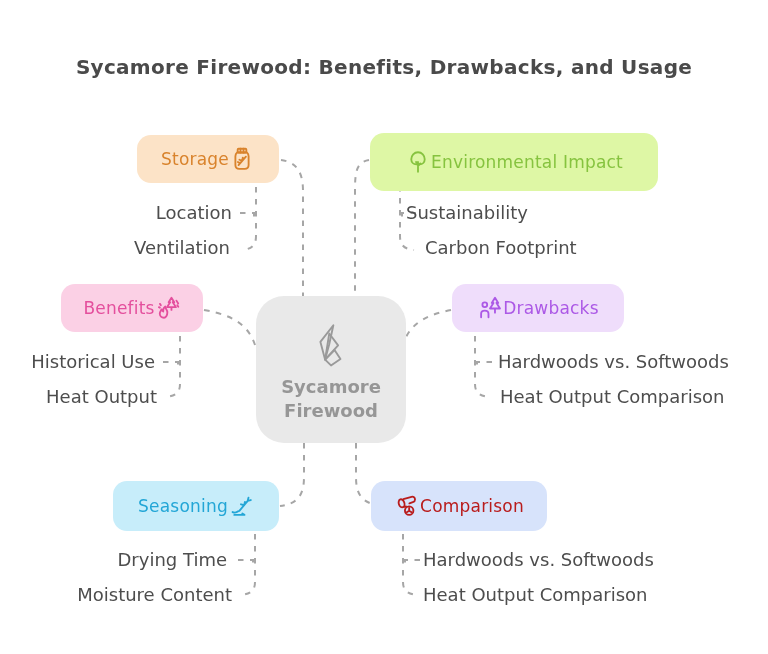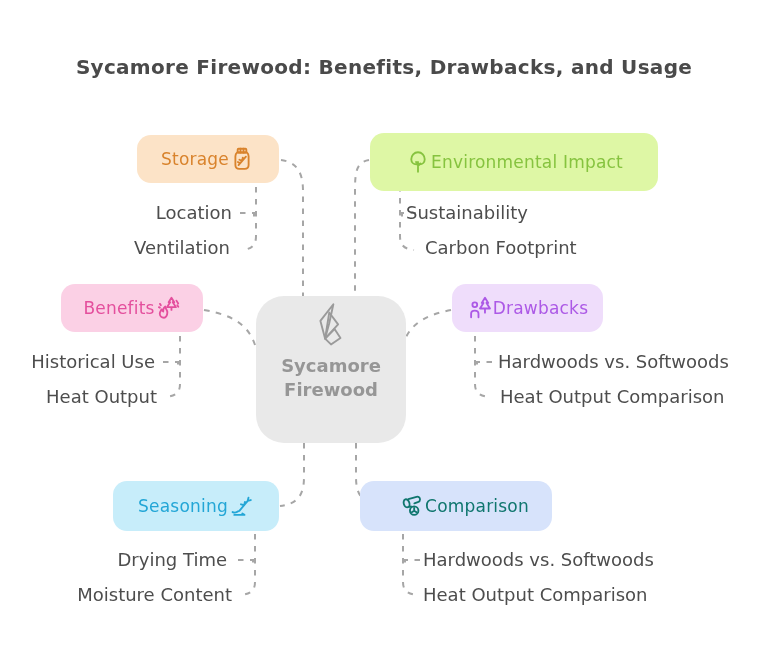--- a/index.html
+++ b/index.html
@@ -8,21 +8,21 @@
   .title{position:absolute;left:0;top:55px;width:768px;text-align:center;
          font-size:20px;font-weight:bold;color:#4a4a4a;letter-spacing:.3px;}
   svg.wires{position:absolute;left:0;top:0;}
   svg.wires path{fill:none;stroke:#a6a6a6;stroke-width:2;stroke-dasharray:5.5 6.5;}
   .node{position:absolute;display:flex;align-items:center;justify-content:center;
         border-radius:14px;font-size:17px;font-weight:normal;letter-spacing:.2px;}
   .node svg{flex:0 0 auto;}
   .icon{stroke:currentColor;fill:none;stroke-width:1.7;stroke-linecap:round;stroke-linejoin:round;}
   .center-node{position:absolute;left:256px;top:296px;width:150px;height:147px;
         background:#e9e9e9;border-radius:28px;display:flex;flex-direction:column;
-        align-items:center;color:#969696;}
+        align-items:center;justify-content:center;color:#969696;}
   .center-label{font-size:18px;font-weight:600;line-height:24px;text-align:center;margin-top:6px;}
   .child{position:absolute;font-size:18px;line-height:24px;color:#4d4d4d;white-space:nowrap;}
 </style>
 </head>
 <body>
 
 <div class="canvas">
 
   <svg class="wires" width="768" height="654" viewBox="0 0 768 654">
 
@@ -76,21 +76,21 @@
     <svg class="icon" width="26" height="26" viewBox="0 0 24 24">
       <path d="M15.2 2.5 12.6 6.6h1.4l-2.9 4.6h8.2l-2.9-4.6h1.4L15.2 2.5zM15.2 11.2v2.6"></path>
       <path d="M19.8 5.2l1.6 2.6M20.6 9.4l.9 1.4"></path>
       <path d="M8.3 21c-2.2 0-3.9-1.7-3.9-3.9 0-1.6 1-2.6 1.6-3.8.5 1 .9 1.5 1.6 1.9-.3-2 .3-3.4 1.9-4.5-.2 1.8 1.9 2.6 1.9 5.4 0 2.7-1.5 4.9-3.1 4.9z"></path>
       <path d="M4.6 8.2l.8 1.2M3.6 11.2l.9.5"></path>
     </svg>
   </div>
   <div class="child" style="right:613px;top:350px">Historical Use</div>
   <div class="child" style="right:611px;top:385px">Heat Output</div>
 
-  <div class="node" style="left: 452px; top: 284px; width: 151px; height: 48px; background: rgb(239, 221, 251); color: rgb(172, 89, 230);">
+  <div class="node" style="left: 452px; top: 284px; width: 172px; height: 48px; background: rgb(239, 221, 251); color: rgb(172, 89, 230);">
     <svg class="icon" width="26" height="26" viewBox="0 0 24 24">
       <circle cx="7.2" cy="9" r="2.2"></circle>
       <path d="M3.8 20.5v-3.1c0-1.9 1.5-3 3.4-3s3.4 1.1 3.4 3v3.1"></path>
       <path d="M16.6 2.5l-3 4.8h1.6L12 12.5h9.2L18 7.3h1.6l-3-4.8zM16.6 12.5v3.8"></path>
     </svg>
     <span>Drawbacks</span>
   </div>
   <div class="child" style="left:498px;top:350px">Hardwoods vs. Softwoods</div>
   <div class="child" style="left:500px;top:385px">Heat Output Comparison</div>
 
@@ -98,21 +98,21 @@
     <span>Seasoning</span>
     <svg class="icon" width="26" height="26" viewBox="0 0 24 24">
       <path d="M10.5 16.5 18.2 7.2M14.9 11.2l-2.9-.8M14.9 11.2l.7-3M18.2 7.2l2.8-.7M18.2 7.2l.7-2.8"></path>
       <path d="M4.2 17.6c2 .8 3.8.5 5.2-.7"></path>
       <path d="M5.8 20.2h9.4l-2-1.3"></path>
     </svg>
   </div>
   <div class="child" style="right:541px;top:548px">Drying Time</div>
   <div class="child" style="right:536px;top:583px">Moisture Content</div>
 
-  <div class="node" style="left: 360px; top: 481px; width: 176px; height: 50px; background: rgb(215, 227, 251); color: #0f766e; padding-left: 16px;">
+  <div class="node" style="left: 371px; top: 481px; width: 176px; height: 50px; background: rgb(215, 227, 251); color: #b91c1c;">
     <svg class="icon" width="26" height="26" viewBox="0 0 24 24">
       <ellipse cx="7" cy="9.5" rx="2.6" ry="3.8" transform="rotate(-18 7 9.5)"></ellipse>
       <path d="M8.6 5.6l7.6-2.1c1.8-.4 3.2.8 3.2 2.4 0 1.2-.8 2.2-2 2.6l-3.2 1.1"></path>
       <path d="M9.3 12.9l1.8-.5"></path>
       <circle cx="14" cy="16.3" r="3.9"></circle>
       <path d="M14 16.3v-2.6M14 16.3l2.2 1.5M14 16.3l-2.2 1.5"></path>
     </svg>
     <span>Comparison</span>
   </div>
   <div class="child" style="left:423px;top:548px">Hardwoods vs. Softwoods</div>

